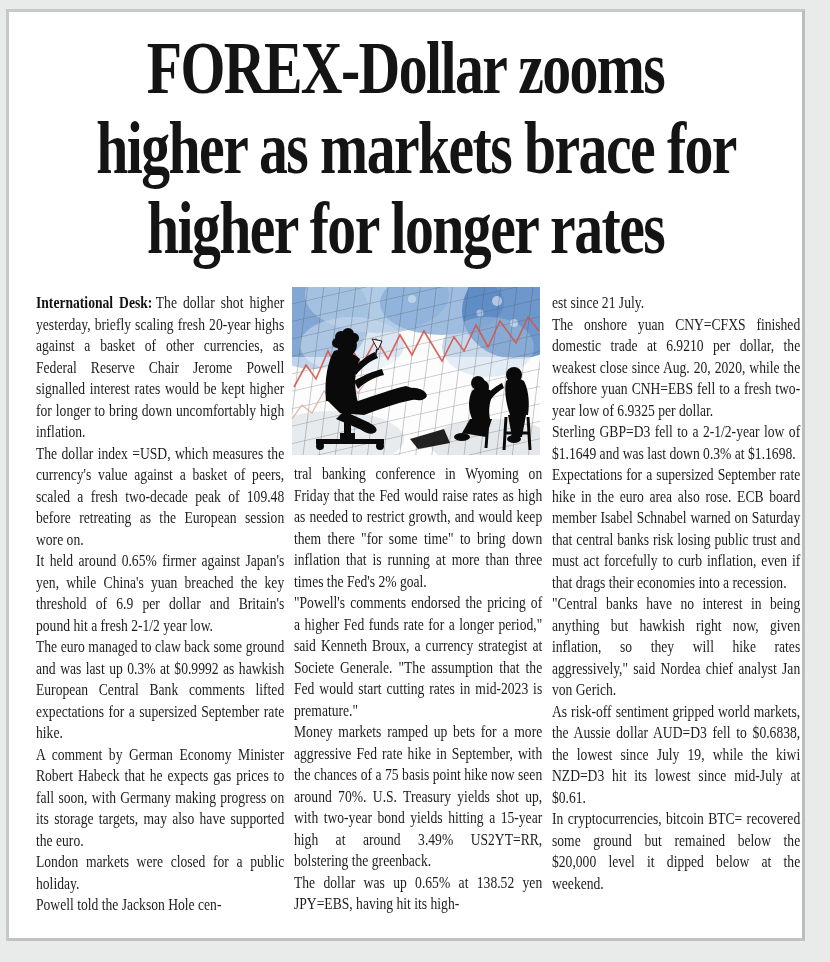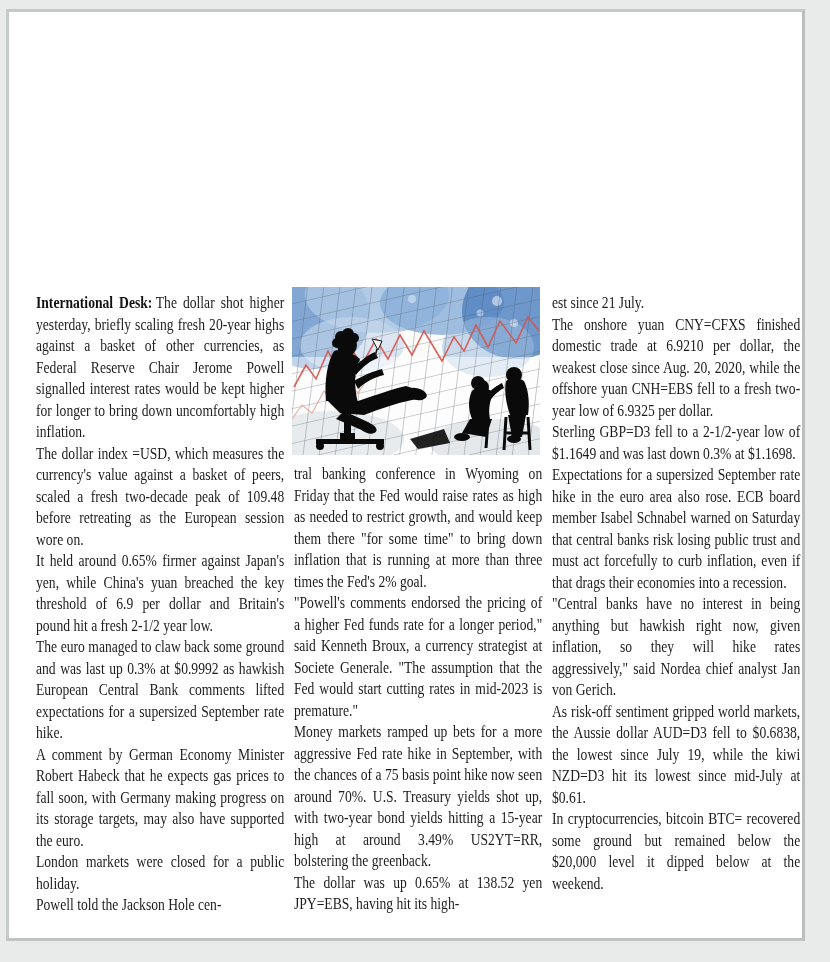--- a/index.html
+++ b/index.html
@@ -59,20 +59,25 @@
     background: #fbfbfa;
   }
   .photo svg { display: block; }
 </style>
 </head>
 <body>
 
 <div class="canvas">
   <div class="page">
 
+    <div class="headline">
+      <div class="hl-line">FOREX-Dollar zooms</div>
+      <div class="hl-line">higher as markets brace for</div>
+      <div class="hl-line">higher for longer rates</div>
+    </div>
 
     <div class="photo">
       <svg width="248" height="168" viewBox="0 0 248 168" xmlns="http://www.w3.org/2000/svg">
         <defs>
           <pattern id="gridp" width="17" height="17" patternUnits="userSpaceOnUse" patternTransform="rotate(-13) skewX(-20)">
             <path d="M17,0 V17 M0,17 H17" stroke="#4e5763" stroke-width="1.1" fill="none"></path>
           </pattern>
         </defs>
         <rect width="248" height="168" fill="#fbfbfa"></rect>
         <ellipse cx="20" cy="30" rx="58" ry="52" fill="#6d98cc" opacity="0.85"></ellipse>

